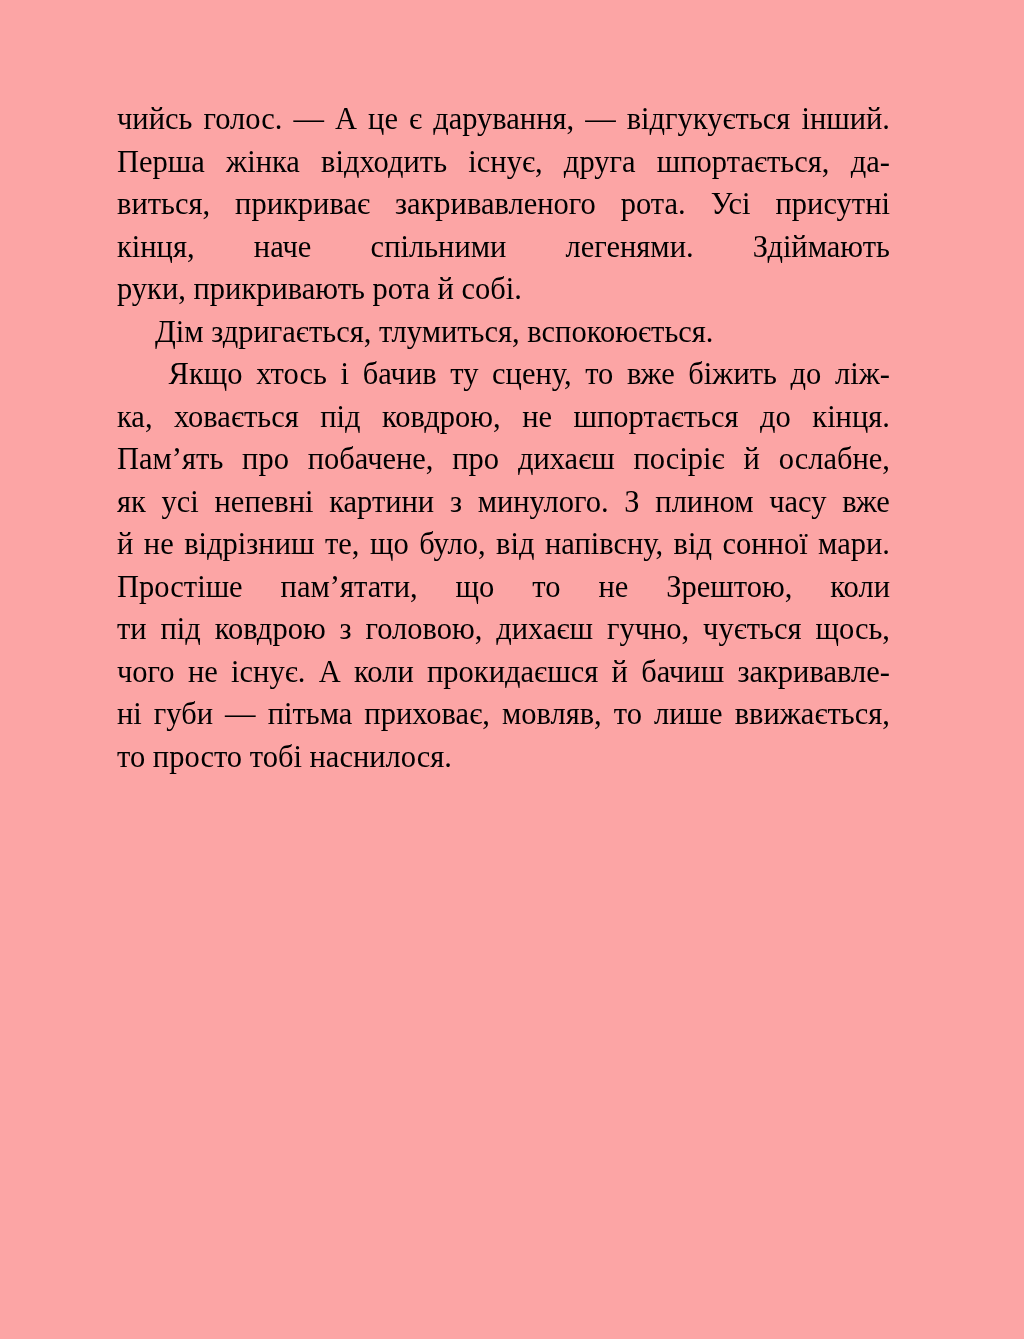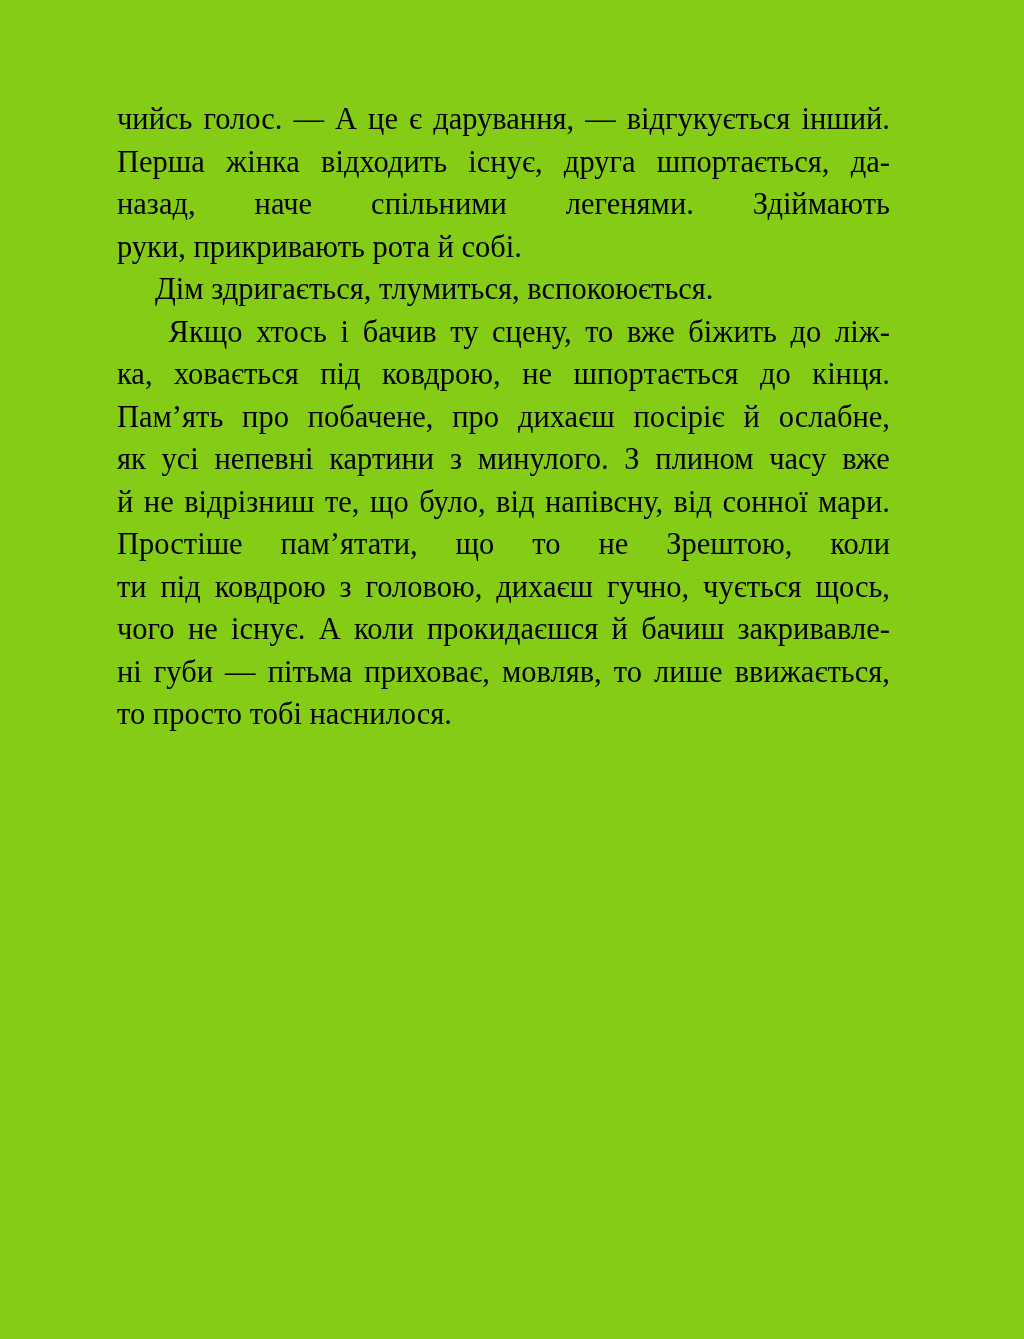--- a/index.html
+++ b/index.html
@@ -6,21 +6,21 @@
   html, body {
     margin: 0;
     padding: 0;
     background: #ffffff;
   }
 
   .page {
     position: relative;
     width: 1024px;
     height: 1339px;
-    background: #84cc16;
+    background: #fca5a5;
     overflow: hidden;
     box-sizing: border-box;
   }
 
   .text-block {
     position: absolute;
     left: 117px;
     top: 98px;
     width: 773px;
     font-family: "Liberation Serif", "DejaVu Serif", serif;
@@ -64,21 +64,22 @@
   .ital {
   }
 </style>
 </head>
 <body>
 
 <div class="page">
   <div class="text-block" id="text-block">
       <span class="line justified"><span class="w"><span>чийсь</span></span><span class="w"><span>голос.</span></span><span class="w"><span>—</span></span><span class="w"><span>А</span></span><span class="w"><span class="ital">це</span></span><span class="w"><span class="ital">є</span></span><span class="w"><span class="ital">дарування</span><span>,</span></span><span class="w"><span>—</span></span><span class="w"><span>відгукується</span></span><span class="w"><span>інший.</span></span></span>
       <span class="line justified"><span class="w"><span>Перша</span></span><span class="w"><span>жінка</span></span><span class="w"><span>відходить</span></span><span class="w"><span>існує,</span></span><span class="w"><span>друга</span></span><span class="w"><span>шпортається,</span></span><span class="w"><span>да-</span></span></span>
-      <span class="line justified"><span class="w"><span>назад,</span></span><span class="w"><span>наче</span></span><span class="w"><span>спільними</span></span><span class="w"><span>легенями.</span></span><span class="w"><span>Здіймають</span></span></span>
+      <span class="line justified"><span class="w"><span>виться,</span></span><span class="w"><span>прикриває</span></span><span class="w"><span>закривавленого</span></span><span class="w"><span>рота.</span></span><span class="w"><span>Усі</span></span><span class="w"><span>присутні</span></span></span>
+      <span class="line justified"><span class="w"><span>кінця,</span></span><span class="w"><span>наче</span></span><span class="w"><span>спільними</span></span><span class="w"><span>легенями.</span></span><span class="w"><span>Здіймають</span></span></span>
       <span class="line last"><span>руки,</span><span> </span><span>прикривають</span><span> </span><span>рота</span><span> </span><span>й</span><span> </span><span>собі.</span></span>
       <span class="line last"><span class="indent"></span><span>Дім</span><span> </span><span>здригається,</span><span> </span><span>тлумиться,</span><span> </span><span>вспокоюється.</span></span>
       <span class="line justified"><span class="indent w"></span><span class="w"><span>Якщо</span></span><span class="w"><span>хтось</span></span><span class="w"><span>і</span></span><span class="w"><span>бачив</span></span><span class="w"><span>ту</span></span><span class="w"><span>сцену,</span></span><span class="w"><span>то</span></span><span class="w"><span>вже</span></span><span class="w"><span>біжить</span></span><span class="w"><span>до</span></span><span class="w"><span>ліж-</span></span></span>
       <span class="line justified"><span class="w"><span>ка,</span></span><span class="w"><span>ховається</span></span><span class="w"><span>під</span></span><span class="w"><span>ковдрою,</span></span><span class="w"><span>не</span></span><span class="w"><span>шпортається</span></span><span class="w"><span>до</span></span><span class="w"><span>кінця.</span></span></span>
       <span class="line justified"><span class="w"><span>Пам’ять</span></span><span class="w"><span>про</span></span><span class="w"><span>побачене,</span></span><span class="w"><span>про</span></span><span class="w"><span>дихаєш</span></span><span class="w"><span>посіріє</span></span><span class="w"><span>й</span></span><span class="w"><span>ослабне,</span></span></span>
       <span class="line justified"><span class="w"><span>як</span></span><span class="w"><span>усі</span></span><span class="w"><span>непевні</span></span><span class="w"><span>картини</span></span><span class="w"><span>з</span></span><span class="w"><span>минулого.</span></span><span class="w"><span>З</span></span><span class="w"><span>плином</span></span><span class="w"><span>часу</span></span><span class="w"><span>вже</span></span></span>
       <span class="line justified"><span class="w"><span>й</span></span><span class="w"><span>не</span></span><span class="w"><span>відрізниш</span></span><span class="w"><span>те,</span></span><span class="w"><span>що</span></span><span class="w"><span>було,</span></span><span class="w"><span>від</span></span><span class="w"><span>напівсну,</span></span><span class="w"><span>від</span></span><span class="w"><span>сонної</span></span><span class="w"><span>мари.</span></span></span>
       <span class="line justified"><span class="w"><span>Простіше</span></span><span class="w"><span>пам’ятати,</span></span><span class="w"><span>що</span></span><span class="w"><span>то</span></span><span class="w"><span>не</span></span><span class="w"><span>Зрештою,</span></span><span class="w"><span>коли</span></span></span>
       <span class="line justified"><span class="w"><span>ти</span></span><span class="w"><span>під</span></span><span class="w"><span>ковдрою</span></span><span class="w"><span>з</span></span><span class="w"><span>головою,</span></span><span class="w"><span>дихаєш</span></span><span class="w"><span>гучно,</span></span><span class="w"><span>чується</span></span><span class="w"><span>щось,</span></span></span>
       <span class="line justified"><span class="w"><span>чого</span></span><span class="w"><span>не</span></span><span class="w"><span>існує.</span></span><span class="w"><span>А</span></span><span class="w"><span>коли</span></span><span class="w"><span>прокидаєшся</span></span><span class="w"><span>й</span></span><span class="w"><span>бачиш</span></span><span class="w"><span>закривавле-</span></span></span>

